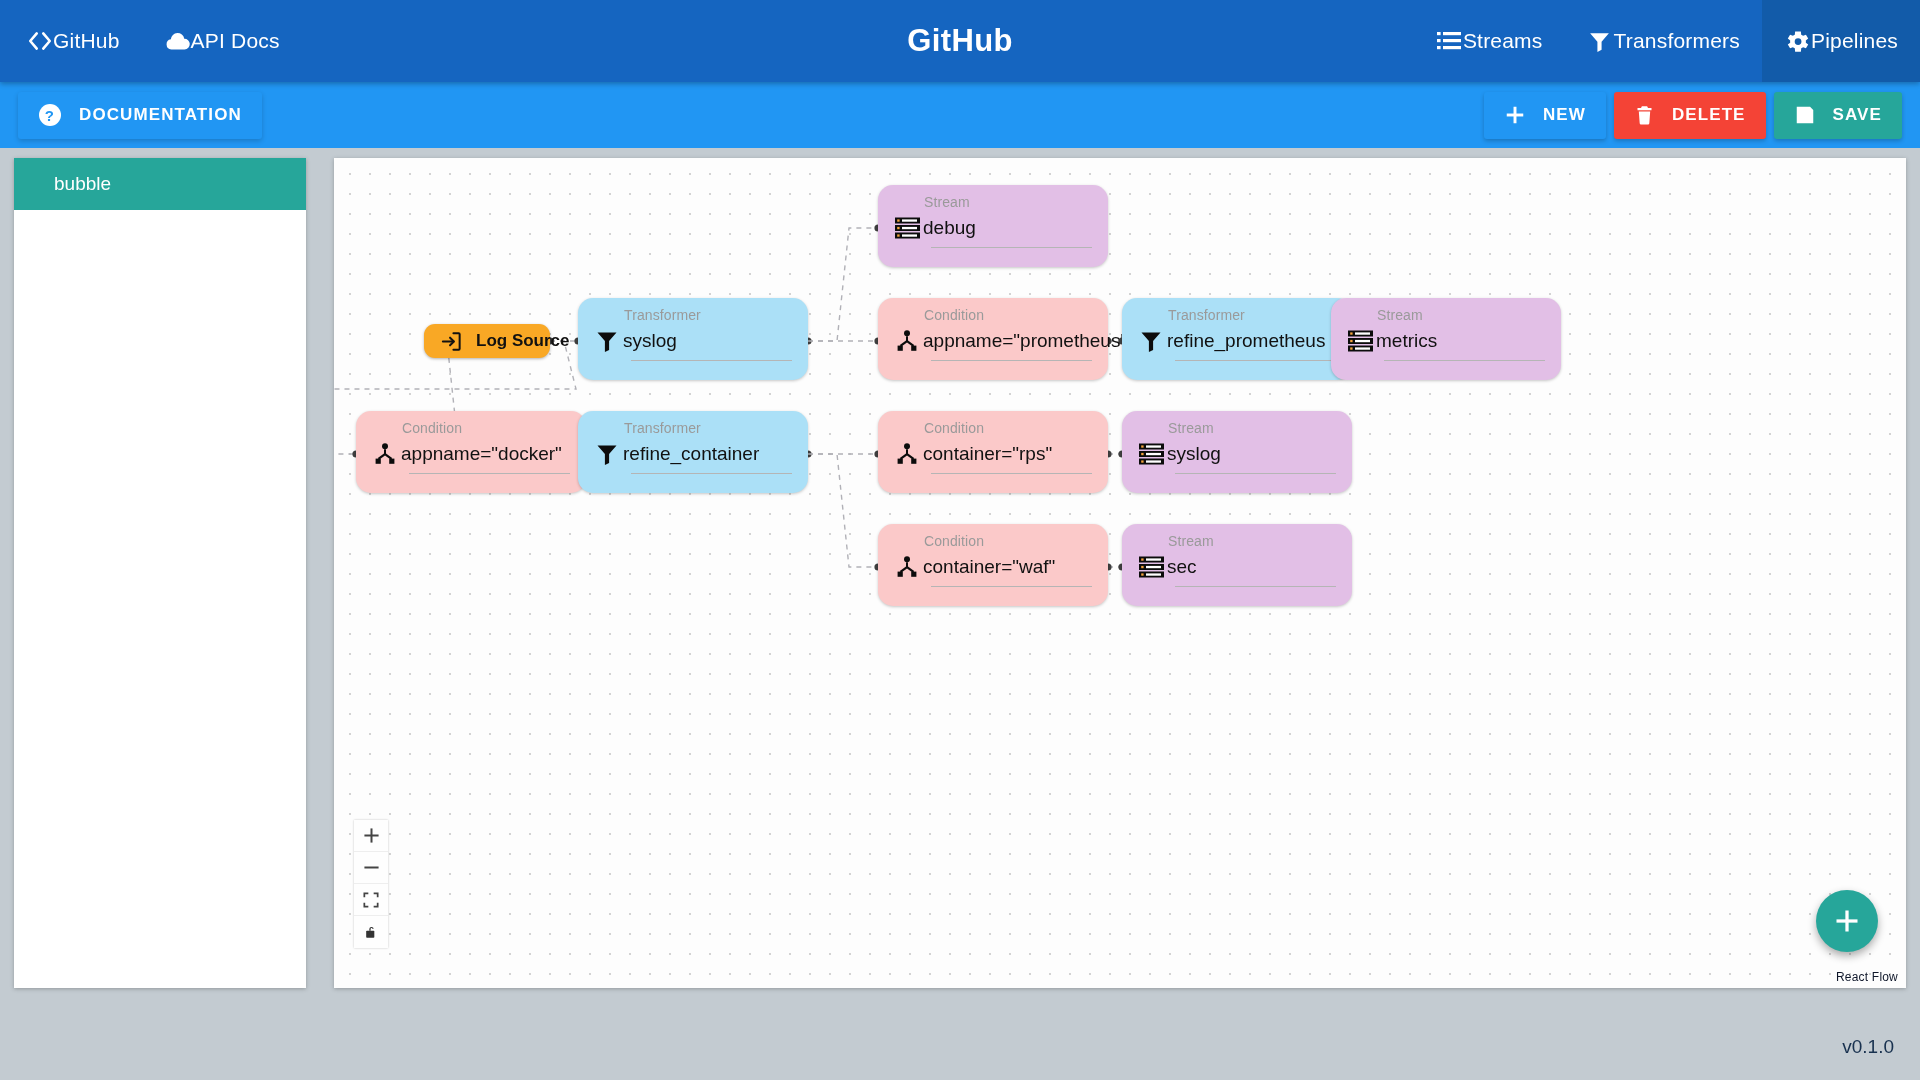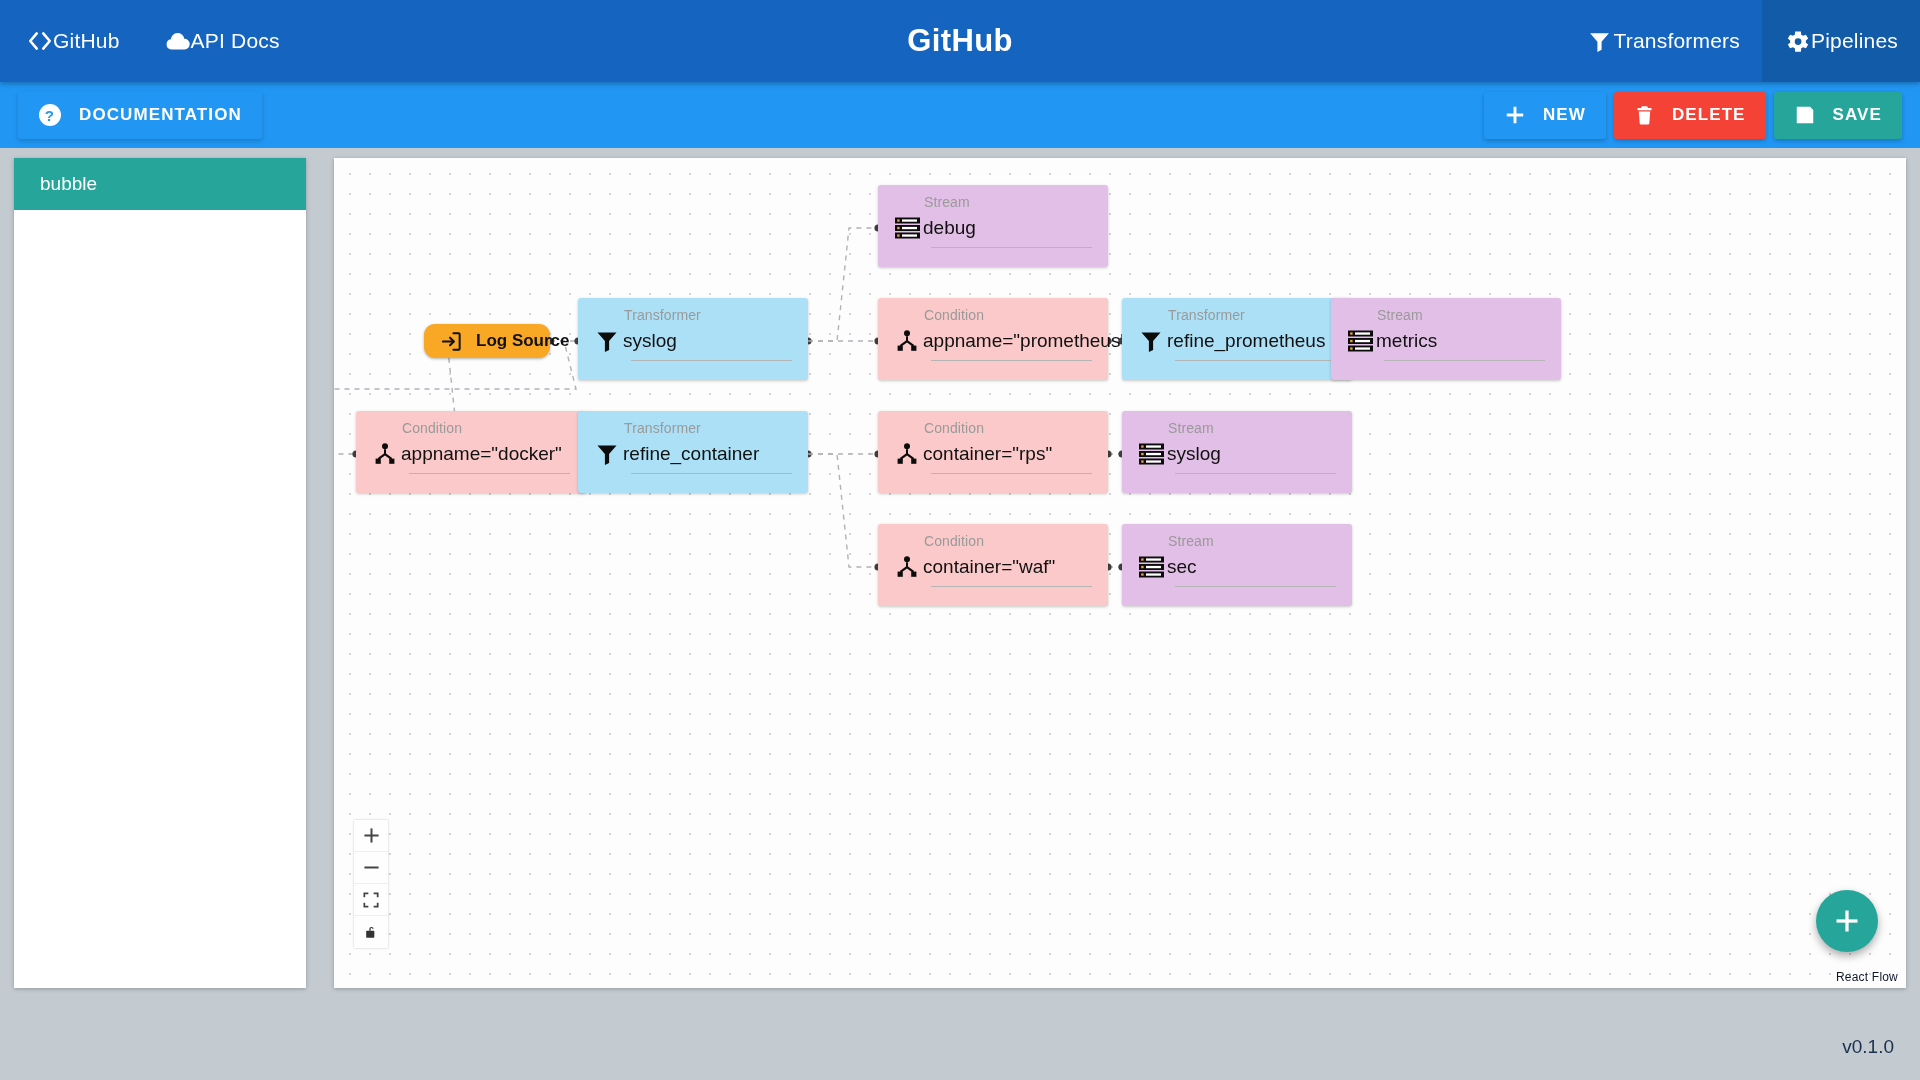--- a/index.html
+++ b/index.html
@@ -79,21 +79,21 @@
 
   #sidebar {
     position: absolute; left: 14px; top: 10px;
     width: 292px; height: 830px;
     background: #ffffff;
     box-shadow: 0 1px 4px rgba(0,0,0,.25);
     overflow: hidden;
   }
   .side-item {
     height: 52px; display: flex; align-items: center;
-    padding: 0 26px; font-size: 19px; color: #fff;
+    padding: 0 40px; font-size: 19px; color: #fff;
     background: #26a69a; cursor: pointer;
   }
 
   #canvas-wrap {
     position: absolute; left: 334px; top: 10px;
     width: 1572px; height: 830px;
     background: #fdfdfd;
     box-shadow: 0 1px 4px rgba(0,0,0,.25);
     overflow: hidden;
   }
@@ -102,21 +102,21 @@
     background-color: #fdfdfd;
     background-image: radial-gradient(circle, #d3d3d3 1.1px, transparent 1.2px);
     background-size: 20px 20px;
     background-position: 6px 6px;
   }
   #edges { position: absolute; left: 0; top: 0; width: 1572px; height: 830px; pointer-events: none; }
 
   
   .node {
     position: absolute;
-    border-radius: 3px;
+    border-radius: 15px;
     box-shadow: 0 1px 3px rgba(0,0,0,.22);
     cursor: pointer;
     text-align: right;
   }
   .node-kind {
     position: absolute; top: 9px; left: 46px;
     font-size: 14px; color: #9a9a9a; letter-spacing: .1px;
   }
   .node-body {
     position: absolute; left: 16px; right: 16px; top: 30px;
@@ -209,20 +209,33 @@
           <path d="M6.5 19A4.5 4.5 0 0 1 6.1 10.06 6 6 0 0 1 18 9.5a4 4 0 0 1 .3 9.5z"></path>
         </svg>
       </span>
       <span>API Docs</span>
     </div>
 
   </div>
 
   <div class="nav-right">
 
+    <div class="nav-link">
+      <span class="nav-icon">
+        <svg width="24" height="20" viewBox="0 0 24 20" fill="#fff">
+          <rect x="0" y="1" width="3.6" height="3.2"></rect>
+            <rect x="6" y="1" width="18" height="3.2"></rect>
+          <rect x="0" y="8" width="3.6" height="3.2"></rect>
+            <rect x="6" y="8" width="18" height="3.2"></rect>
+          <rect x="0" y="15" width="3.6" height="3.2"></rect>
+            <rect x="6" y="15" width="18" height="3.2"></rect>
+        </svg>
+      </span>
+      <span>Streams</span>
+    </div>
 
     <div class="nav-link">
       <span class="nav-icon">
         <svg width="25" height="25" viewBox="0 0 24 24" fill="#fff">
           <path d="M3 4h18l-7 8.2V20l-4 2v-9.8z"></path>
         </svg>
       </span>
       <span>Transformers</span>
     </div>
 

